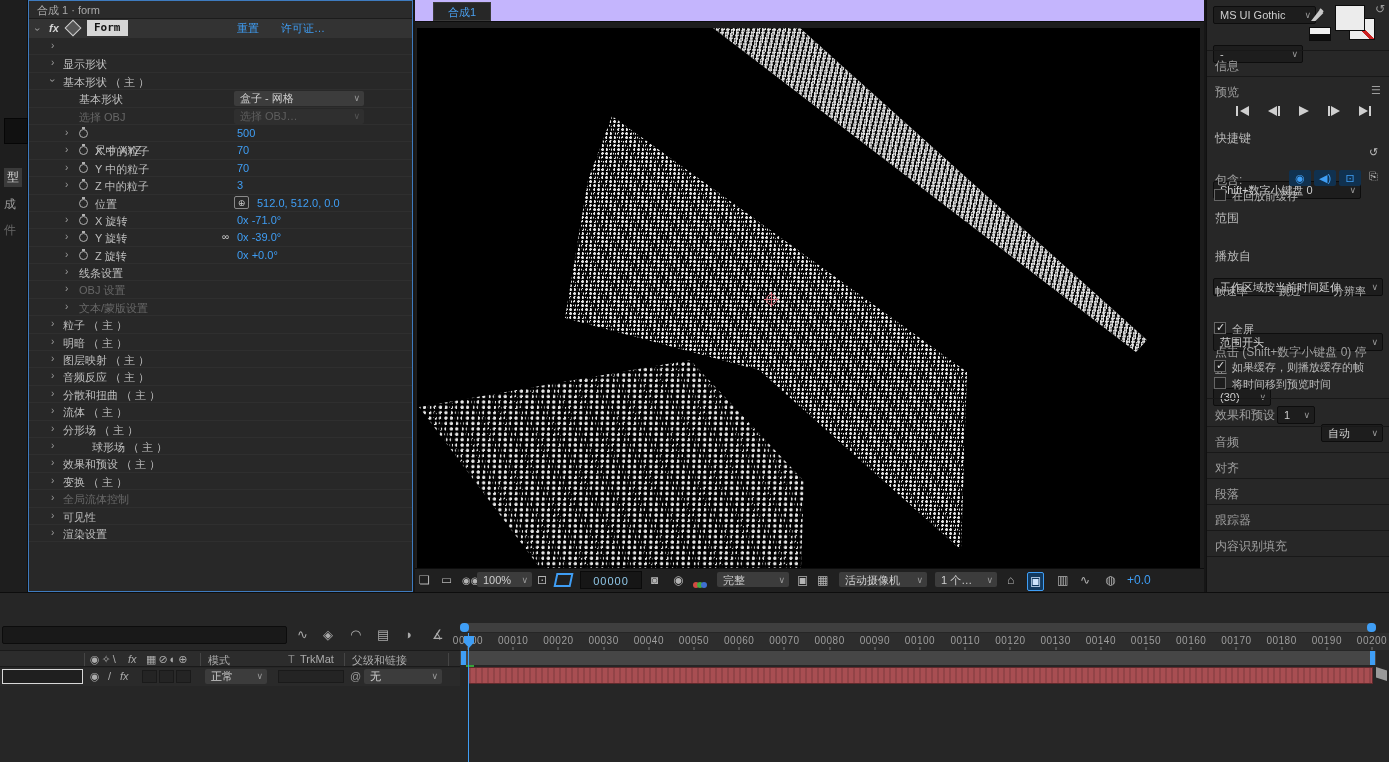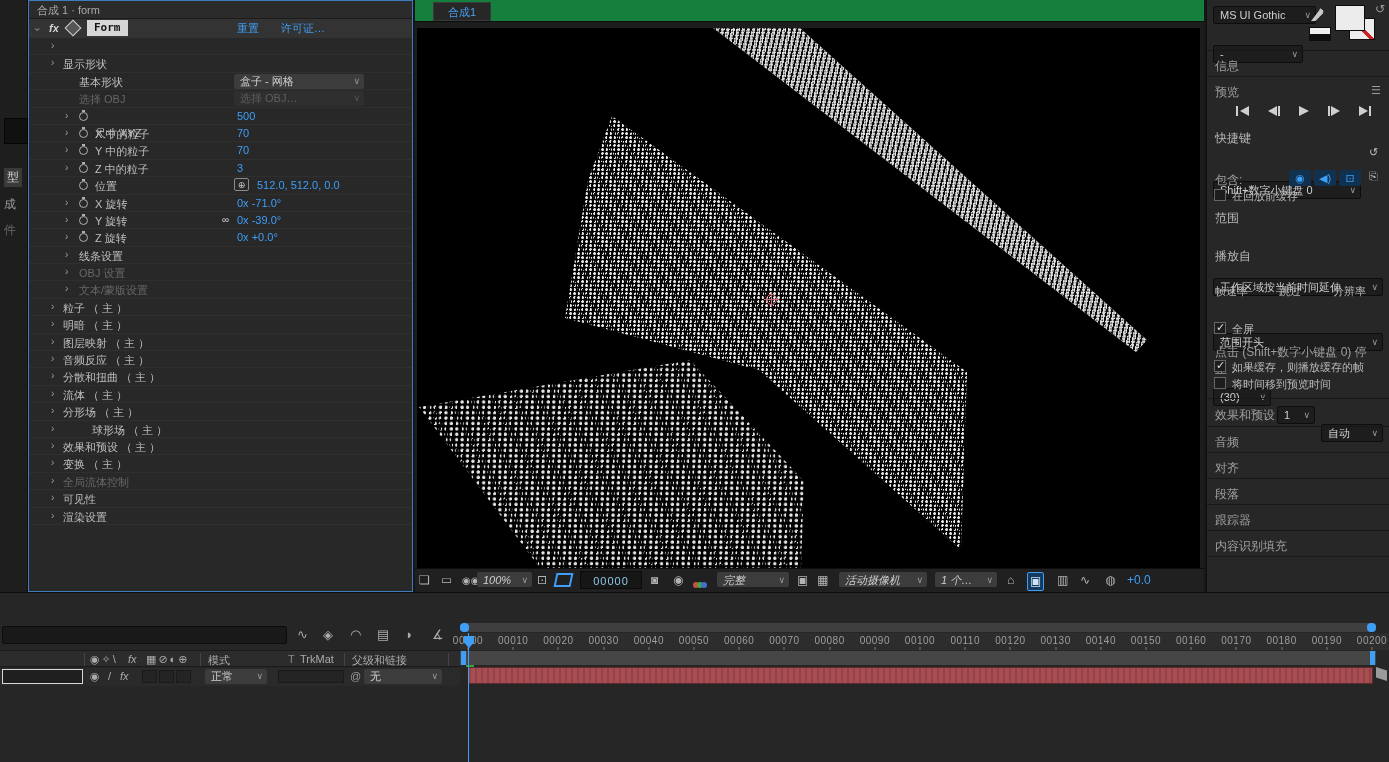--- a/index.html
+++ b/index.html
@@ -39,42 +39,42 @@
   .posval { position:absolute; left:228px; top:2px; color:#3f9ef5; }
 
   .dd { height:15px; line-height:15px; background:#3c3c3c; border-radius:2px; color:#cfcfcf; padding:0 14px 0 6px; white-space:nowrap; overflow:hidden; }
   .dd::after { content:"∨"; position:absolute; right:4px; top:0; color:#9a9a9a; font-size:9px; }
   .dd { position:relative; }
   .dd.ghost { background:#2f2f2f; color:#5f5f5f; }
   .dd.ghost::after { color:#555; }
 
   
   #viewer { left:415px; top:0; width:789px; height:592px; background:#1d1d1d; }
-  #viewer-tabs { position:absolute; left:0; top:0; right:0; height:22px; background:#15803d; border-bottom:1px solid #0d0d0d; }
+  #viewer-tabs { position:absolute; left:0; top:0; right:0; height:22px; background:#c4b5fd; border-bottom:1px solid #0d0d0d; }
   #viewer-tab { position:absolute; left:18px; top:2px; height:19px; padding:0 14px; line-height:19px; background:#272727; border:1px solid #3a3a3a; color:#4aa0f0; }
   #viewport { position:absolute; left:2px; top:28px; width:783px; height:540px; background:#000; overflow:hidden; }
   .plane { position:absolute; left:0; top:0; width:100%; height:100%;
     background-image:
       repeating-linear-gradient(103deg, rgba(0,0,0,.92) 0 1.6px, rgba(0,0,0,0) 1.6px 5px),
       radial-gradient(circle at 1.6px 1.6px, #e6e6e6 1.1px, rgba(230,230,230,0) 1.7px);
     background-size:auto, 4px 4px; }
   #plane-ribbon { clip-path:polygon(296px 0px,383px 0px,730px 312px,719px 324px,488px 147px); background-size:auto,2.9px 2.9px; }
   #plane-mid { clip-path:polygon(195px 88px,550px 344px,544px 522px,342px 342px,148px 290px,171px 152px); }
   #plane-bottom { clip-path:polygon(2px 379px,273px 332px,387px 453px,384px 540px,123px 540px); background-size:auto,5.4px 5.4px;
     background-image:repeating-linear-gradient(100deg, rgba(0,0,0,.92) 0 2px, rgba(0,0,0,0) 2px 7px),
       radial-gradient(circle at 2px 2px, #e6e6e6 1.4px, rgba(230,230,230,0) 2px); }
   #anchor-x { position:absolute; left:349px; top:266px; width:11px; height:11px; border:1px solid #cf6a78; border-radius:50%; }
   #anchor-x::before, #anchor-x::after { content:""; position:absolute; background:#cf6a78; }
   #anchor-x::before { left:4px; top:-3px; width:1px; height:15px; }
   #anchor-x::after { left:-3px; top:4px; width:15px; height:1px; }
 
   #viewer-toolbar { position:absolute; left:0; bottom:0; right:0; height:24px; background:#202020; border-top:1px solid #0d0d0d; }
   .tbi { position:absolute; top:3px; color:#b3b3b3; font-size:12px; line-height:17px; }
   .tbi.small { font-size:10px; }
-  .tb-dd { position:absolute; top:3px; height:15px; line-height:17px;font-style:italic; }
+  .tb-dd { position:absolute; top:3px; height:15px; line-height:17px; }
   .tc-box { position:absolute; top:2px; width:62px; height:18px; background:#161616; border:1px solid #0a0a0a; color:#8fc7e8; text-align:center; line-height:18px; letter-spacing:1px; }
   .roi-blue { position:absolute; top:4px; width:17px; height:14px; border:2px solid #3f9ef5; transform:skewX(-12deg); }
   .rgb-dots i { display:inline-block; width:6px; height:6px; border-radius:50%; margin-right:-2px; }
   .blue-box { background:#12395e; border:1px solid #3f9ef5; border-radius:2px; padding:0 2px; color:#cfe4fb; }
 
   
   #right-panel { left:1206px; top:0; width:183px; height:592px; background:#272727; border-left:1px solid #101010; }
   .rp-sep { position:absolute; left:0; right:0; height:1px; background:#181818; }
   .rp-h { position:absolute; left:8px; color:#9f9f9f; font-size:12px; }
   .dd.rp { background:#1d1d1d; border:1px solid #0d0d0d; height:18px; line-height:17px; }
@@ -137,20 +137,24 @@
       <span class="lnk" style="left:252px">许可证…</span>
     </div>
     <div id="fx-rows">
         <div class="erow">
           <span class="chev" style="left: 22px;">›</span>
           <span class="lbl" style="left: 34px;"></span>
         </div>
         <div class="erow">
           <span class="chev" style="left: 22px;">›</span>
           <span class="lbl" style="left: 34px;">显示形状</span>
+        </div>
+        <div class="erow">
+          <span class="chev down" style="left: 22px;">›</span>
+          <span class="lbl" style="left: 34px;">基本形状 （ 主 ）</span>
         </div>
         <div class="erow">
           <span class="lbl" style="left: 50px;">基本形状</span>
           <div class="dd">盒子 - 网格</div>
         </div>
         <div class="erow">
           <span class="lbl dim" style="left: 50px;">选择 OBJ</span>
           <div class="dd ghost">选择 OBJ…</div>
         </div>
         <div class="erow">

